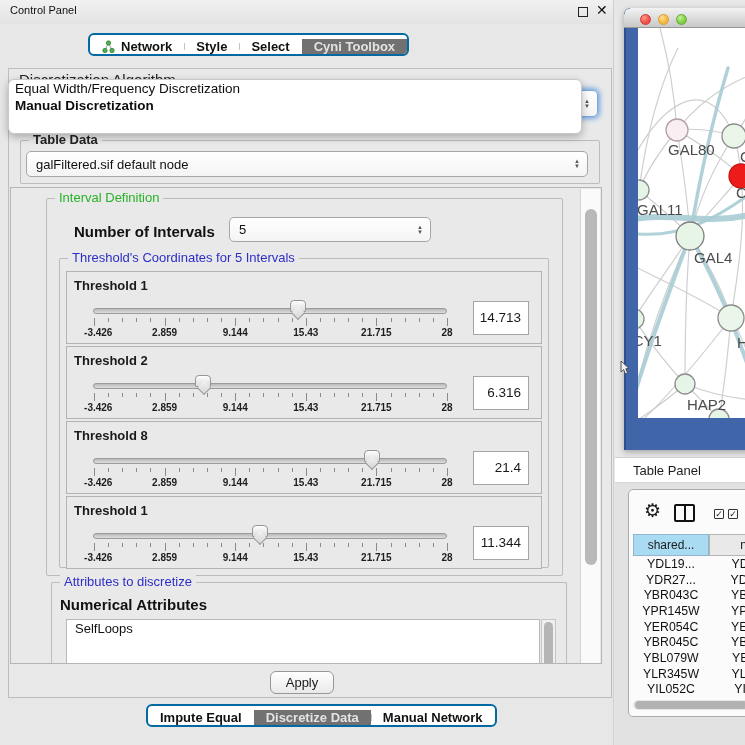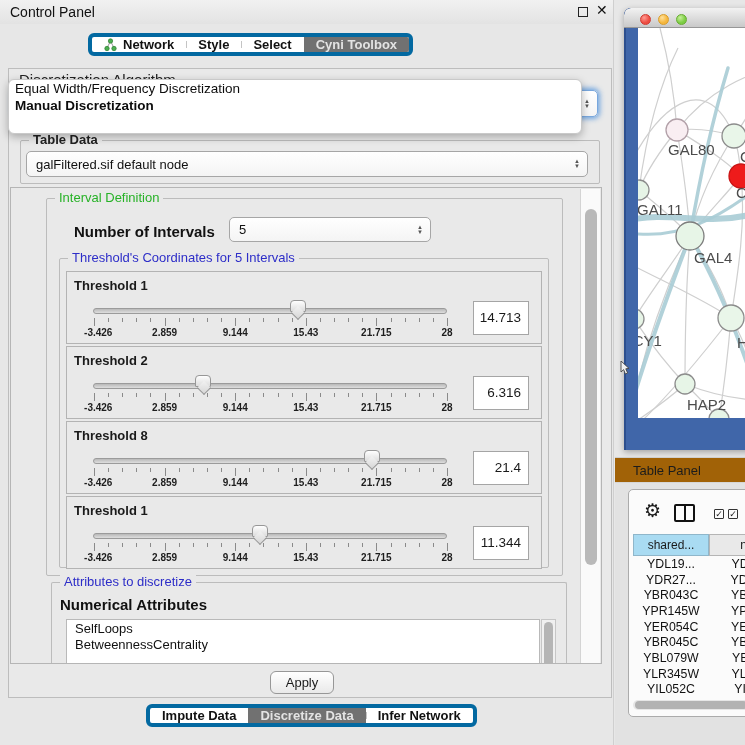--- a/index.html
+++ b/index.html
@@ -2,25 +2,25 @@
 <html><head>
 <meta charset="utf-8">
 <style>
   * { margin:0; padding:0; box-sizing:border-box; }
   html,body { width:745px; height:745px; overflow:hidden; }
   body { position:relative; background:#e7e7e7; font-family:"Liberation Sans","DejaVu Sans",sans-serif; color:#1a1a1a; }
   .abs { position:absolute; }
 
   
   #titlebar { left:0; top:0; width:614px; height:24px; background:linear-gradient(#f1f1f1,#e3e3e3); }
-  #titlebar .t { position:absolute; left:10px; top:4px; font-size:14px; color:#111; }
+  #titlebar .t { position:absolute; left:10px; top:4px; font-size:11px; color:#111; }
   #float-btn { position:absolute; left:578px; top:7px; width:10px; height:10px; border:1.6px solid #222; background:transparent; }
   #close-btn { position:absolute; left:596px; top:2px; font-size:14px; font-weight:bold; color:#111; }
 
-  #top-tabs, #bottom-tabs { position:absolute; display:flex; height:23px; background:#fff; border:4px solid #0369a1; border-radius:6px; overflow:hidden; align-items:flex-start; }
+  #top-tabs, #bottom-tabs { position:absolute; display:flex; height:23px; background:#fff; border:2px solid #0369a1; border-radius:6px; overflow:hidden; align-items:flex-end; }
   #top-tabs { left:88px; top:33px; }
   #bottom-tabs { left:146px; top:704px; }
   .tabbtn { display:flex; align-items:center; padding:0 12px; font-size:13px; font-weight:600; color:#111; position:relative; white-space:nowrap; }
   .tabbtn.sel { background:#717171; color:#e3e3e3; }
   .tabbtn + .tabbtn:not(.sel)::before { content:""; position:absolute; left:0; top:4px; bottom:4px; width:1px; background:#c4c4c4; }
   .net-ico { width:13px; height:14px; margin-right:6px; }
 
   #outer-panel { left:8px; top:68px; width:604px; height:630px; background:#e9e9e9; border:1px solid #bdbdbd; }
   .gtitle { position:absolute; top:-8px; left:8px; background:#e9e9e9; padding:0 4px; font-size:13px; line-height:14px; white-space:nowrap; }
   .gtitle.blue { color:#2d2dc8; }
@@ -68,21 +68,21 @@
   .tl { position:absolute; top:6px; width:11px; height:11px; border-radius:50%; }
   #tl-red { left:16px; background:radial-gradient(circle at 35% 30%,#ff9a92,#ee4d42 60%); border:1px solid #ce3a31; }
   #tl-yellow { left:34px; background:radial-gradient(circle at 35% 30%,#ffe09a,#f5b63c 60%); border:1px solid #d79c2b; }
   #tl-green { left:52px; background:radial-gradient(circle at 35% 30%,#c7f09a,#7ccd43 60%); border:1px solid #67ab32; }
   #net-canvas { position:absolute; left:14px; top:20px; width:116px; height:390px; background:#fff; overflow:hidden; }
   #net-canvas svg { position:absolute; left:0; top:0; }
 
   #cursor { left:620px; top:361px; width:12px; height:14px; z-index:40; }
 
   
-  #tp-header { left:615px; top:457px; width:130px; height:26px; background:#a16207; border-top:1px solid #cfcfcf; border-bottom:1px solid #d6d6d6; }
+  #tp-header { left:615px; top:457px; width:130px; height:26px; background:#ffffff; border-top:1px solid #cfcfcf; border-bottom:1px solid #d6d6d6; }
   #tp-header .t { position:absolute; left:18px; top:5px; font-size:13px; color:#1c1c1c; }
   #tp-bg { left:615px; top:483px; width:130px; height:262px; background:#e2e2e2; }
   #tp-box { left:628px; top:489px; width:130px; height:228px; background:#fbfbfb; border:1px solid #ababab; border-radius:5px; }
   #gear-ico { position:absolute; left:15px; top:11px; font-size:19px; line-height:19px; color:#1a1a1a; font-family:"DejaVu Sans",sans-serif; }
   #cols-ico { position:absolute; left:45px; top:14px; width:21px; height:18px; border:2px solid #111; border-radius:2px; }
   #cols-ico::after { content:""; position:absolute; left:7.5px; top:0; width:2px; height:14px; background:#111; }
   .chk { position:absolute; top:19px; width:10px; height:10px; border:1.4px solid #333; border-radius:1px; font-size:9px; line-height:9px; text-align:center; color:#222; }
   #chk1 { left:85px; } #chk2 { left:99px; }
   #tp-table { position:absolute; left:4px; top:44px; width:126px; height:164px; overflow:hidden; }
   .tp-hrow { display:flex; height:22px; font-size:12px; }
@@ -339,43 +339,42 @@
           <div class="th-value">11.344</div>
         </div>
       </div>
   </div>
 
   <div class="group" style="left:40px; top:394px; width:516px; height:100px; border-bottom:none;">
     <div class="gtitle blue">Attributes to discretize</div>
     <div class="boldlbl" style="left:8px; top:13px;">Numerical Attributes</div>
     <div id="attr-list">
         <div class="row">SelfLoops</div>
-        <div class="row">BetweennessCentrality</div>
       </div>
     <div id="attr-scroll">
         <div class="thumb"></div>
       </div>
   </div>
 
   <div id="sp-vscroll">
     <div class="thumb"></div>
   </div>
 </div>
 
 <div id="apply-btn" class="abs">Apply</div>
 
 <div id="bottom-tabs">
     <div class="tabbtn">
-      <span>Impute Data</span>
+      <span>Impute Equal</span>
     </div>
     <div class="tabbtn sel">
       <span>Discretize Data</span>
     </div>
     <div class="tabbtn">
-      <span>Infer Network</span>
+      <span>Manual Network</span>
     </div>
   </div>
 
 <div id="panel-right-edge" class="abs"></div>
 
 <div id="net-window" class="abs">
   <div id="net-canvas">
     <svg id="net-svg" width="116" height="390" viewBox="0 0 116 390">
         <path d="M39,102 C20,125 8,145 1,162" fill="none" stroke="#cfcfcf" stroke-width="1.2"></path>
         <path d="M39,102 C45,140 50,175 52,208" fill="none" stroke="#cfcfcf" stroke-width="1.2"></path>

